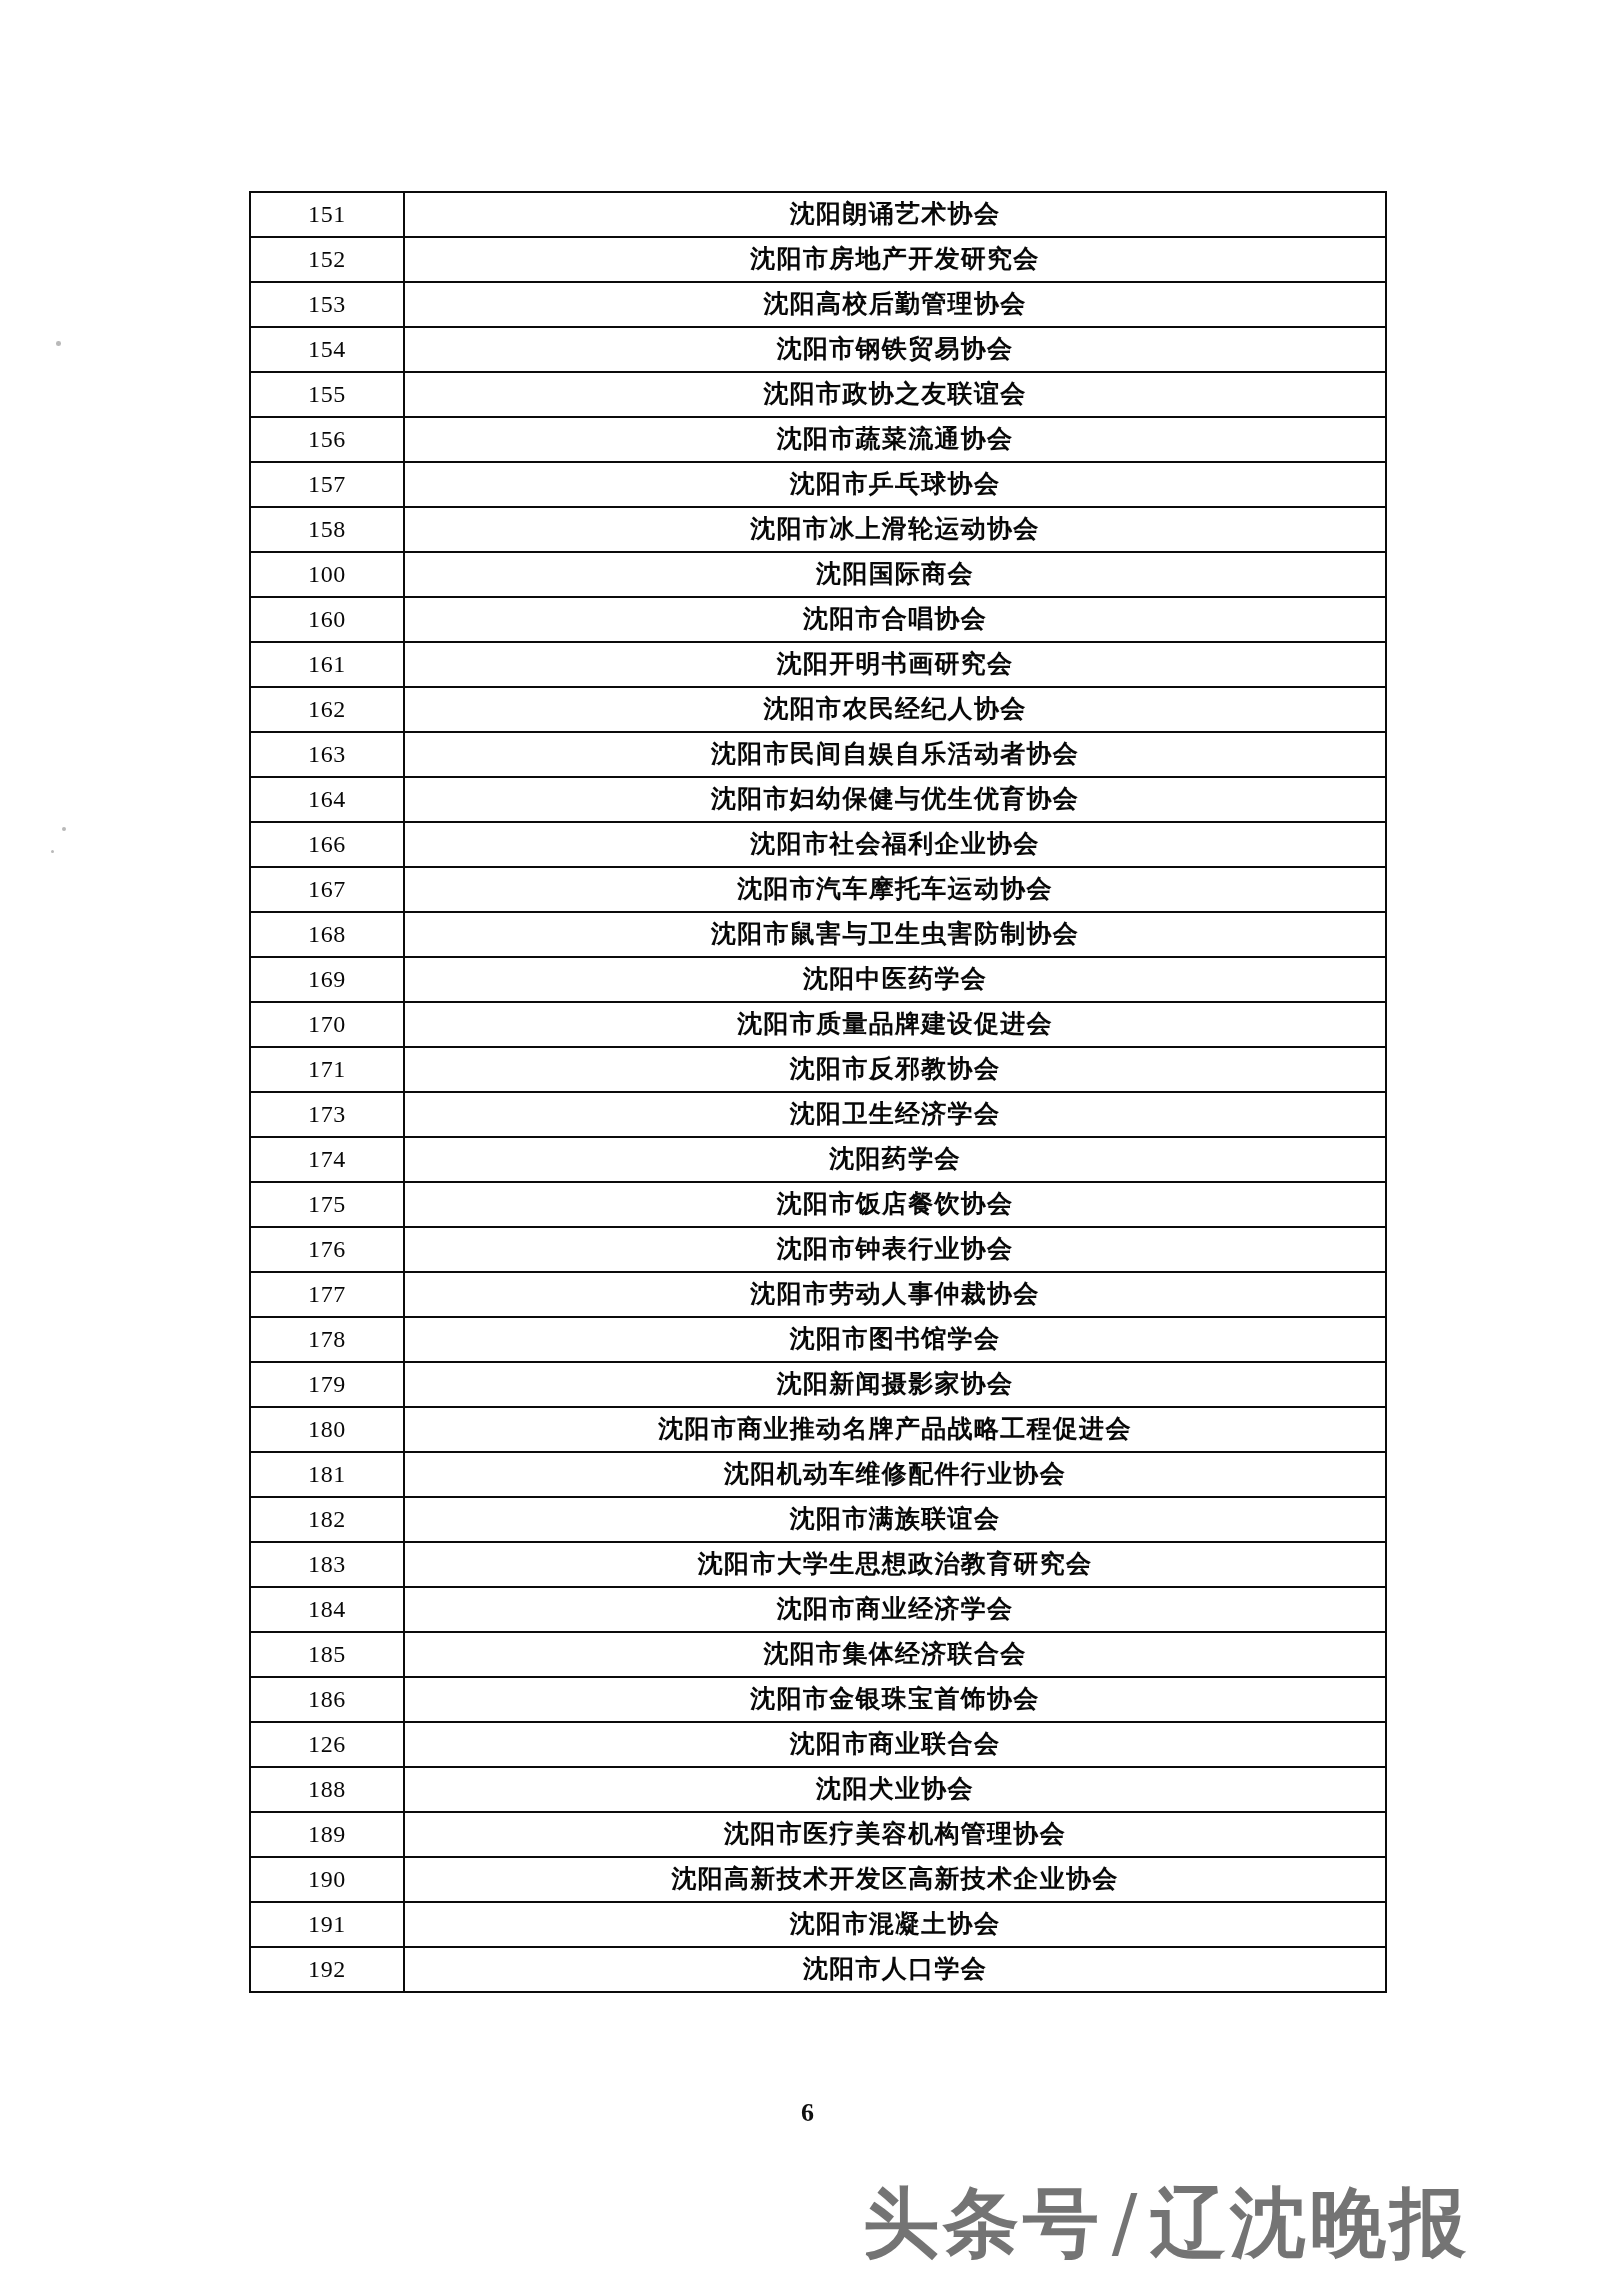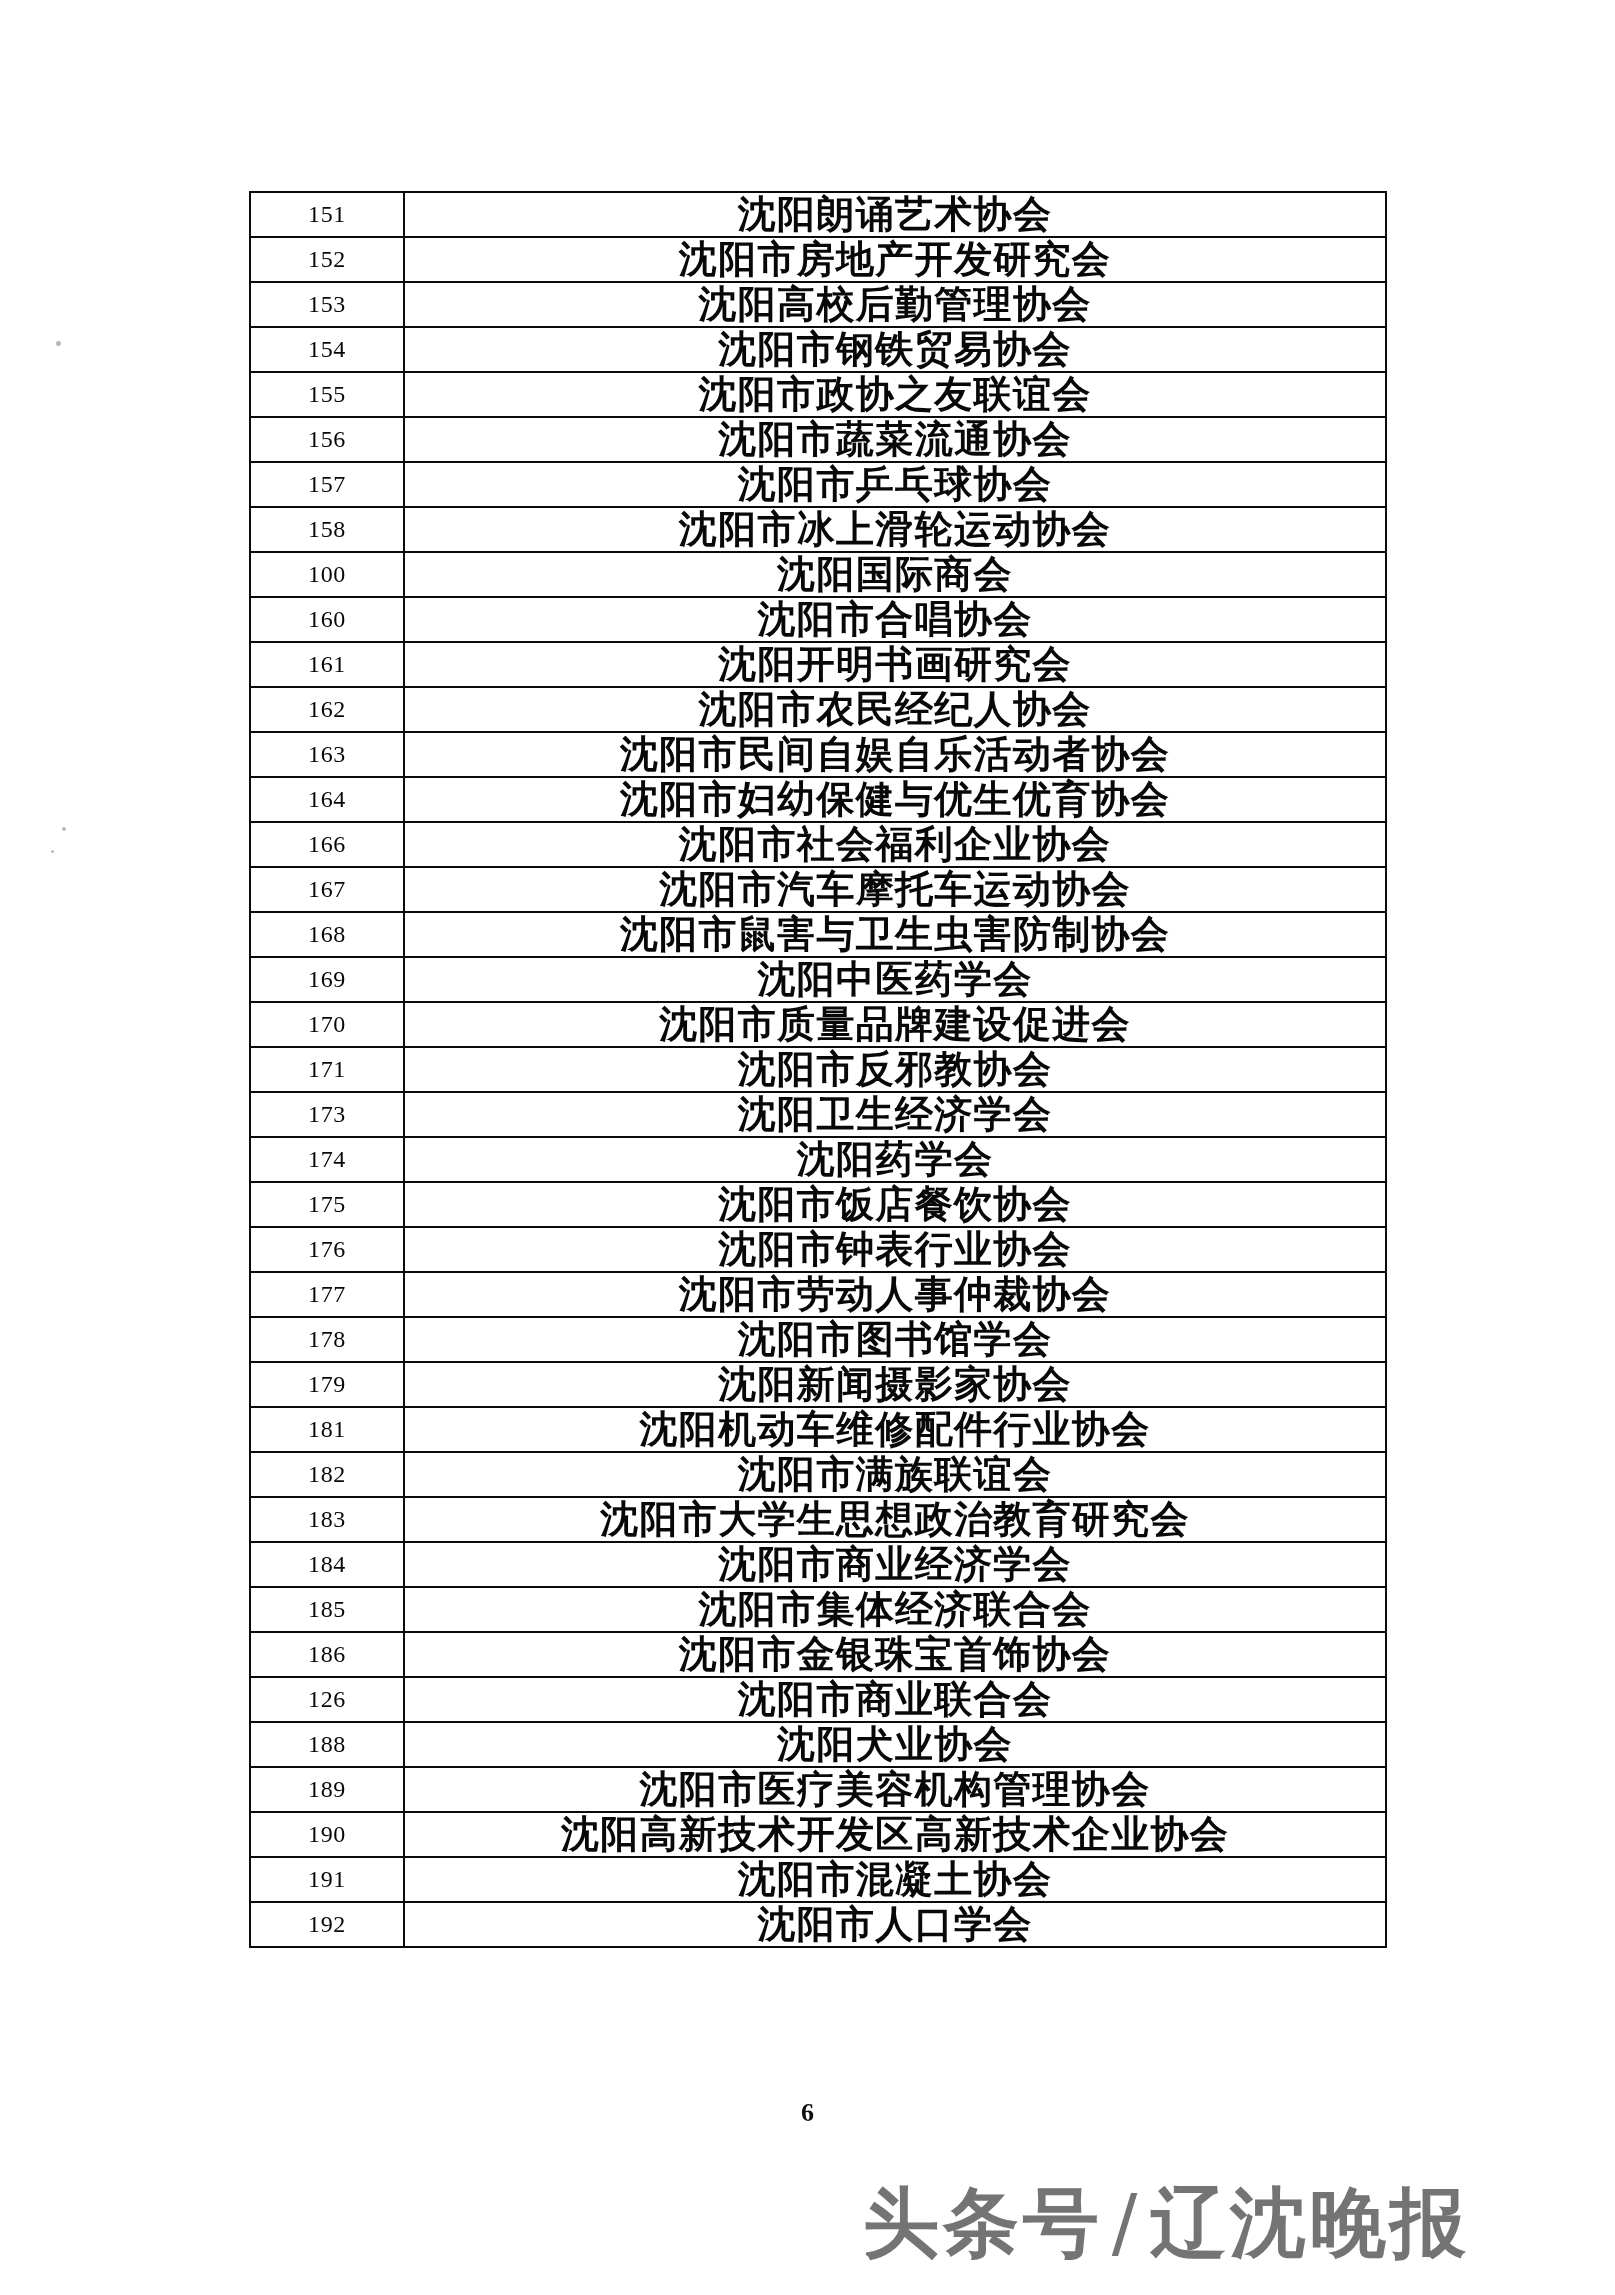--- a/index.html
+++ b/index.html
@@ -55,21 +55,21 @@
   }
 
   td.idx-cell {
     font-family: "Liberation Serif", "DejaVu Serif", serif;
     font-size: 24px;
     letter-spacing: 0.7px;
   }
 
   td.name-cell {
     font-family: "DejaVu Sans", "Liberation Sans", sans-serif;
-    font-size: 38px;
+    font-size: 25px;
     font-weight: 600;
     letter-spacing: 1.3px;
     white-space: nowrap;
     margin-top: 6px;
   }
 
   #page-number {
     position: absolute;
     left: 0;
     right: 0;
@@ -221,20 +221,24 @@
           </tr>
           <tr>
             <td class="idx-cell">178</td>
             <td class="name-cell">沈阳市图书馆学会</td>
           </tr>
           <tr>
             <td class="idx-cell">179</td>
             <td class="name-cell">沈阳新闻摄影家协会</td>
           </tr>
           <tr>
+            <td class="idx-cell">180</td>
+            <td class="name-cell">沈阳市商业推动名牌产品战略工程促进会</td>
+          </tr>
+          <tr>
             <td class="idx-cell">181</td>
             <td class="name-cell">沈阳机动车维修配件行业协会</td>
           </tr>
           <tr>
             <td class="idx-cell">182</td>
             <td class="name-cell">沈阳市满族联谊会</td>
           </tr>
           <tr>
             <td class="idx-cell">183</td>
             <td class="name-cell">沈阳市大学生思想政治教育研究会</td>

